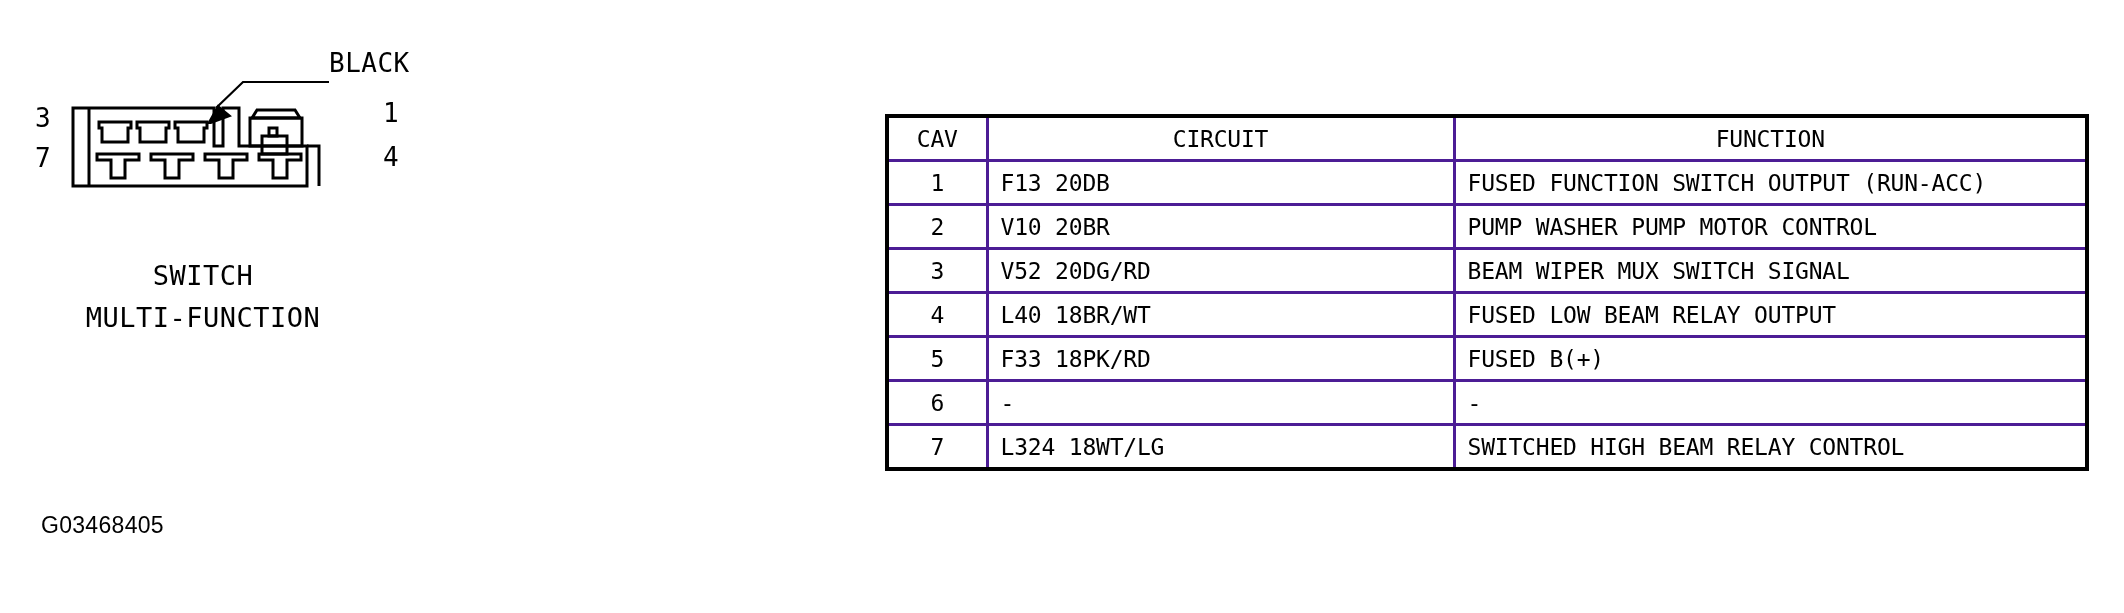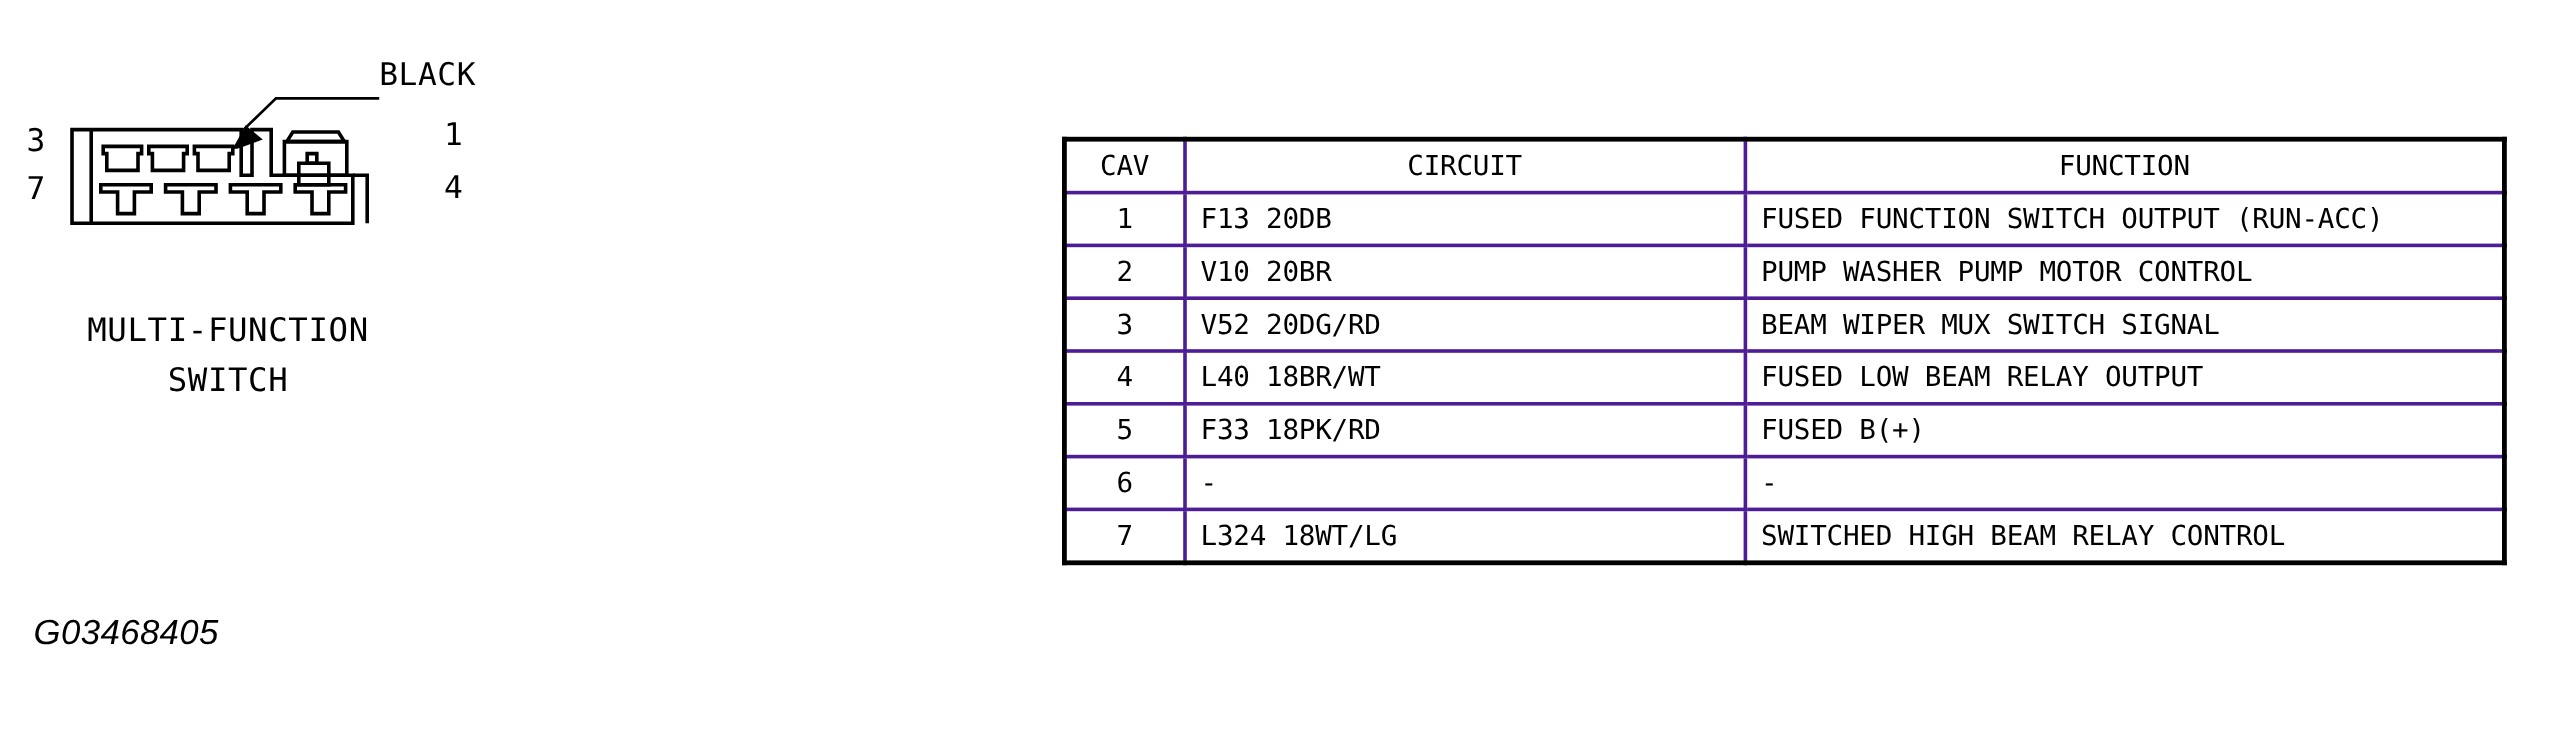--- a/index.html
+++ b/index.html
@@ -10,43 +10,43 @@
 
   
   .stencil{
     font-family:"DejaVu Sans Mono","Liberation Mono",monospace;
     font-weight:400;
     letter-spacing:.5px;
     color:#000;
   }
 
   
-  #connector-figure{position:absolute;left:0;top:0;width:640px;height:613px;}
+  #connector-figure{position:absolute;left:13px;top:0;width:640px;height:613px;}
 
   
   #black-callout{position:absolute;left:316px;top:48px;font-size:26px;}
   #callout-leader{position:absolute;left:183px;top:62px;width:135px;height:62px;}
 
   
   .pin-num{position:absolute;font-size:26px;}
   #pin-label-3{left:22px;top:103px;}
   #pin-label-7{left:22px;top:143px;}
   #pin-label-1{left:370px;top:98px;}
   #pin-label-4{left:370px;top:142px;}
 
   
   #connector-body{position:absolute;left:58px;top:102px;width:260px;height:86px;}
 
   
   #connector-caption{position:absolute;left:0;top:255px;width:380px;text-align:center;
                      font-size:27px;line-height:42px;}
 
   
-  #figure-id{position:absolute;left:28px;top:512px;font-size:29px;
-             font-family:"Liberation Sans",sans-serif;letter-spacing:.3px;font-style:italic;}
+  #figure-id{position:absolute;left:28px;top:512px;font-size:23px;
+             font-family:"Liberation Sans",sans-serif;letter-spacing:.3px;}
 
   
   #pinout-table-wrap{position:absolute;left:885px;top:114px;width:1200px;}
   table#pinout-table{
     border-collapse:collapse;width:1200px;table-layout:fixed;
     border:4px solid #000;
   }
   #pinout-table col.c-cav{width:100px;}
   #pinout-table col.c-circuit{width:467px;}
   #pinout-table col.c-function{width:633px;}
@@ -100,22 +100,22 @@
       <path d="M191 34 L216 34 L216 52 L191 52 Z"></path>
 
       <path d="M26 52 L68 52 L68 58 L54 58 L54 76 L40 76 L40 58 L26 58 Z"></path>
       <path d="M80 52 L122 52 L122 58 L108 58 L108 76 L94 76 L94 58 L80 58 Z"></path>
       <path d="M134 52 L176 52 L176 58 L162 58 L162 76 L148 76 L148 58 L134 58 Z"></path>
       <path d="M188 52 L230 52 L230 58 L216 58 L216 76 L202 76 L202 58 L188 58 Z"></path>
     </g>
   </svg>
 
   <div id="connector-caption">
+    <div class="stencil">SWITCH</div>
     <div class="stencil">MULTI-FUNCTION</div>
-    <div class="stencil">SWITCH</div>
   </div>
 
   <div id="figure-id">G03468405</div>
 </div>
 
 <div id="pinout-table-wrap">
   <table id="pinout-table">
     <colgroup>
       <col class="c-cav">
         <col class="c-circuit">

